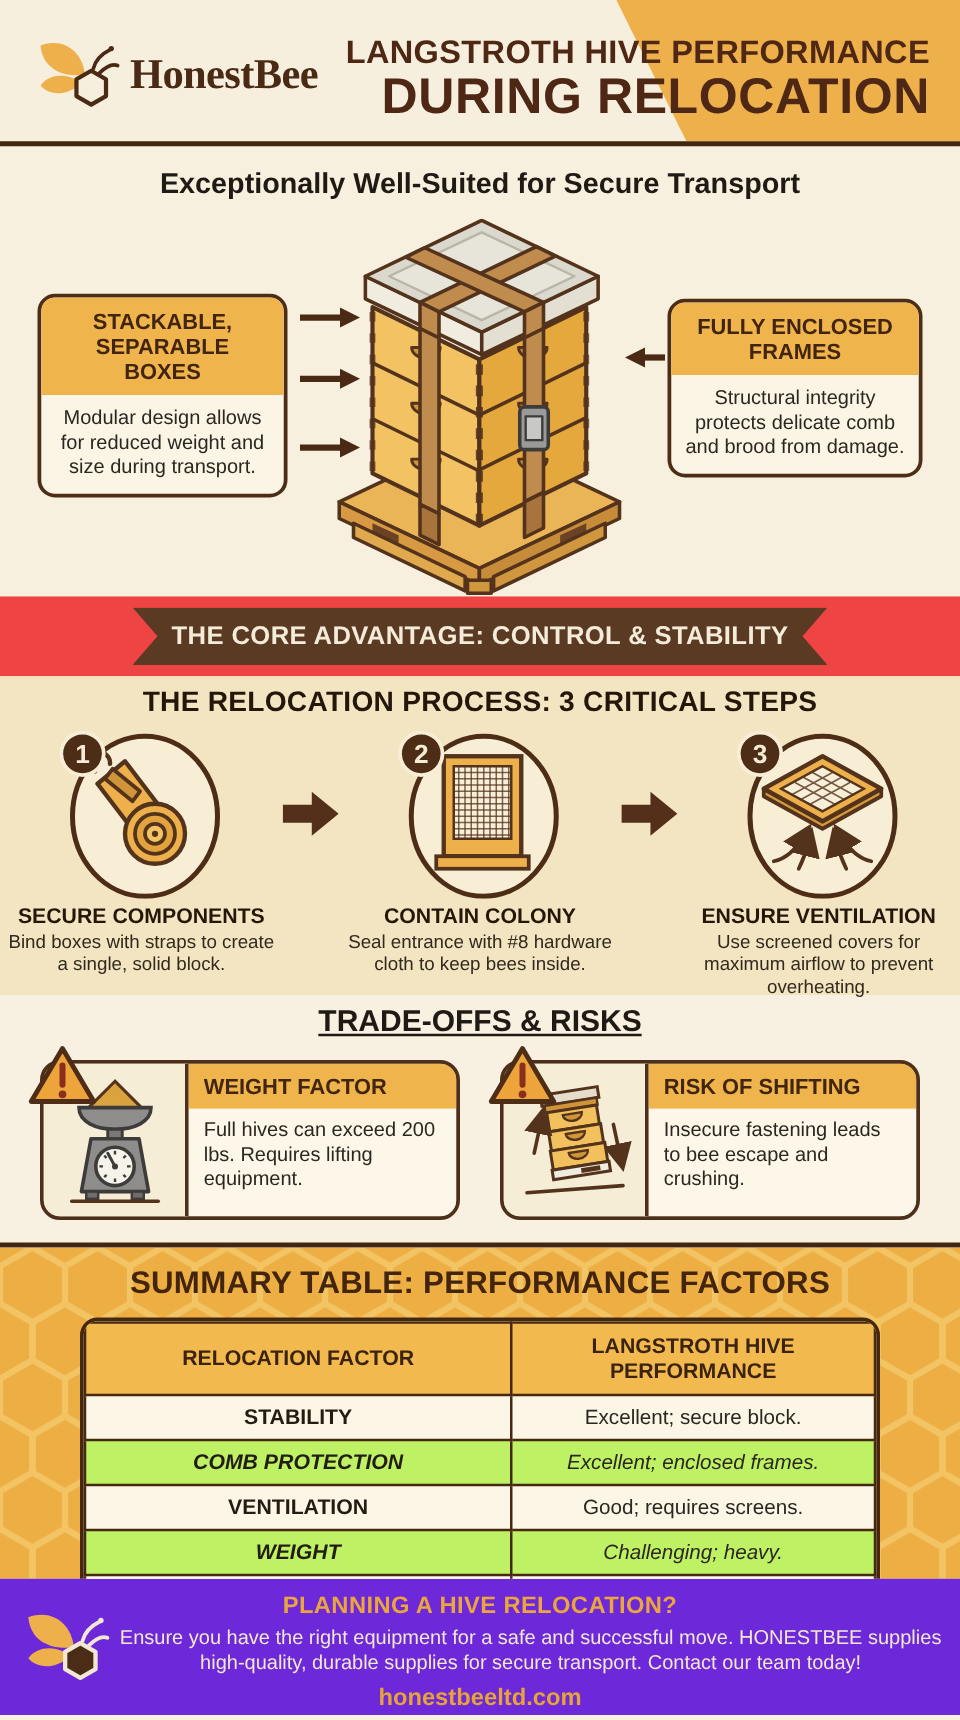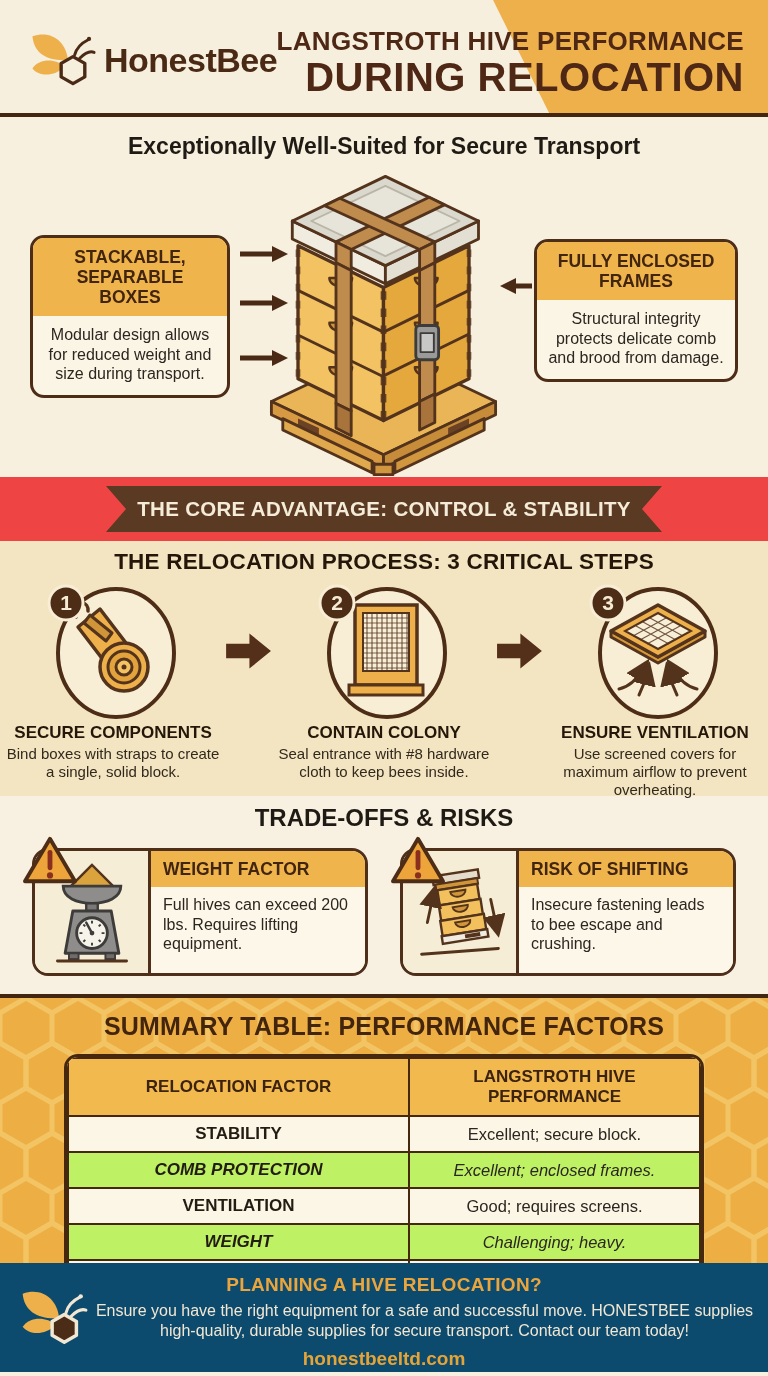--- a/index.html
+++ b/index.html
@@ -6,21 +6,21 @@
   html,body { width:768px; }
   body {
     height:1376px; overflow:hidden; position:relative;
     font-family:"Liberation Sans", sans-serif;
     background:#f7f0df;
   }
   
   .header { position:relative; height:117px; background:#f6efde; border-bottom:4px solid #42260f; overflow:hidden; }
   .header-orange { position:absolute; inset:0; background:#eeb04a;
     clip-path:polygon(64.2% 0, 100% 0, 100% 100%, 71.5% 100%); }
-  .logo { position:absolute; left:24px; top:26px; display:flex; align-items:center; }
+  .logo { position:absolute; left:24px; top:26px; display:flex; align-items:center;font-family:Liberation Serif, serif; }
   .logo-name { font-size:34px; font-weight:bold; color:#4a2a15; margin-left:4px; letter-spacing:-0.5px; }
   .header-title { position:absolute; right:24px; top:26px; text-align:right; color:#4f2815; }
   .ht1 { font-size:26px; font-weight:bold; letter-spacing:0.3px; }
   .ht2 { font-size:40px; font-weight:bold; line-height:1.0; letter-spacing:0.5px; }
   
   .intro-sub { height:58px; display:flex; align-items:center; justify-content:center; background:#f7f0df; }
   .intro-sub div { font-size:23px; font-weight:bold; color:#1f1b14; }
   .figure { position:relative; height:302px; background:#f7f0df; }
   .figure svg.scene { position:absolute; inset:0; }
   .callout { position:absolute; width:200px; border:3px solid #4e2d17; border-radius:14px; overflow:hidden; background:#fbf5e6; text-align:center; z-index:2; }
@@ -38,21 +38,21 @@
   .process-title { text-align:center; font-size:22.5px; font-weight:bold; color:#241709; letter-spacing:0.2px; }
   .steps { display:flex; justify-content:center; align-items:flex-start; margin-top:4px; }
   .step { width:232px; text-align:center; }
   .step-icon { position:relative; width:150px; height:140px; margin:0 auto; }
   .block-arrow { width:46px; height:40px; background:#54301b; margin-top:52px;
     clip-path:polygon(0 32%,52% 32%,52% 6%,100% 50%,52% 94%,52% 68%,0 68%); }
   .step-title { font-size:17px; font-weight:bold; color:#241709; margin-top:4px; }
   .step-desc { font-size:15px; color:#32291d; line-height:1.2; margin:2px auto 0; width:218px; }
   
   .tradeoffs { height:198px; background:#f8f1e1; padding-top:8px; }
-  .tr-title { text-align:center; font-size:24px; font-weight:bold; color:#1f1b14; }
+  .tr-title { text-align:center; font-size:24px; font-weight:bold; color:#1f1b14;text-decoration:underline; }
   .cards { display:flex; justify-content:center; gap:32px; margin-top:16px; }
   .card { position:relative; width:336px; height:128px; border:3px solid #4e2f1a; border-radius:16px; background:#f6edd6; display:flex; }
   .card-iconpanel { width:116px; border-right:3px solid #4e2f1a; display:flex; align-items:center; justify-content:center; border-radius:13px 0 0 13px; background:#f6edd6; }
   .card-right { flex:1; display:flex; flex-direction:column; border-radius:0 13px 13px 0; overflow:hidden; }
   .card-head { background:#f0b44c; padding:8px 12px 7px; font-size:17.5px; font-weight:bold; color:#42250f; }
   .card-body { background:#fdf7e9; flex:1; padding:8px 12px; font-size:16px; color:#2c2620; line-height:1.22; }
   .warn { position:absolute; top:-16px; left:-14px; width:58px; height:52px; z-index:3; }
   
   .summary { position:relative; height:269px; border-top:4px solid #42260f; overflow:hidden; }
   .honeycomb { position:absolute; inset:0; }
@@ -61,21 +61,21 @@
   .sum-table-wrap { width:640px; margin:13px auto 0; border:3px solid #46280f; border-radius:14px; overflow:hidden; background:#fcf6e7; }
   table { width:100%; border-collapse:collapse; }
   th, td { border:2px solid #46280f; text-align:center; }
   th { background:#f1b94e; color:#3c2310; font-size:17px; padding:8px 4px; }
   td { font-size:16.5px; color:#2b2620; padding:7px 4px; }
   td.factor { font-weight:bold; color:#231c12; font-size:17px; }
   tr.alt td { background:#bef264;font-style:italic; }
   tr.norm td { background:#fcf6e7; }
   th:first-child, td:first-child { width:341px; }
   
-  .footer { position:relative; height:109px; background:#0c4a6e; padding-top:11px; }
+  .footer { position:relative; height:109px; background:#6d28d9; padding-top:11px; }
   .footer-bee { position:absolute; left:14px; top:20px; }
   .footer-head { text-align:center; font-size:19px; font-weight:bold; color:#eaa53c; letter-spacing:0.3px; }
   .footer-body { margin:5px auto 0; padding-left:95px; padding-right:14px; text-align:center;
     font-size:16px; color:#f2e7d3; line-height:1.25; }
   .footer-site { text-align:center; margin-top:7px; font-size:19px; font-weight:bold; color:#e5a438; }
 </style>
 </head>
 <body>
 
 <div class="header">

